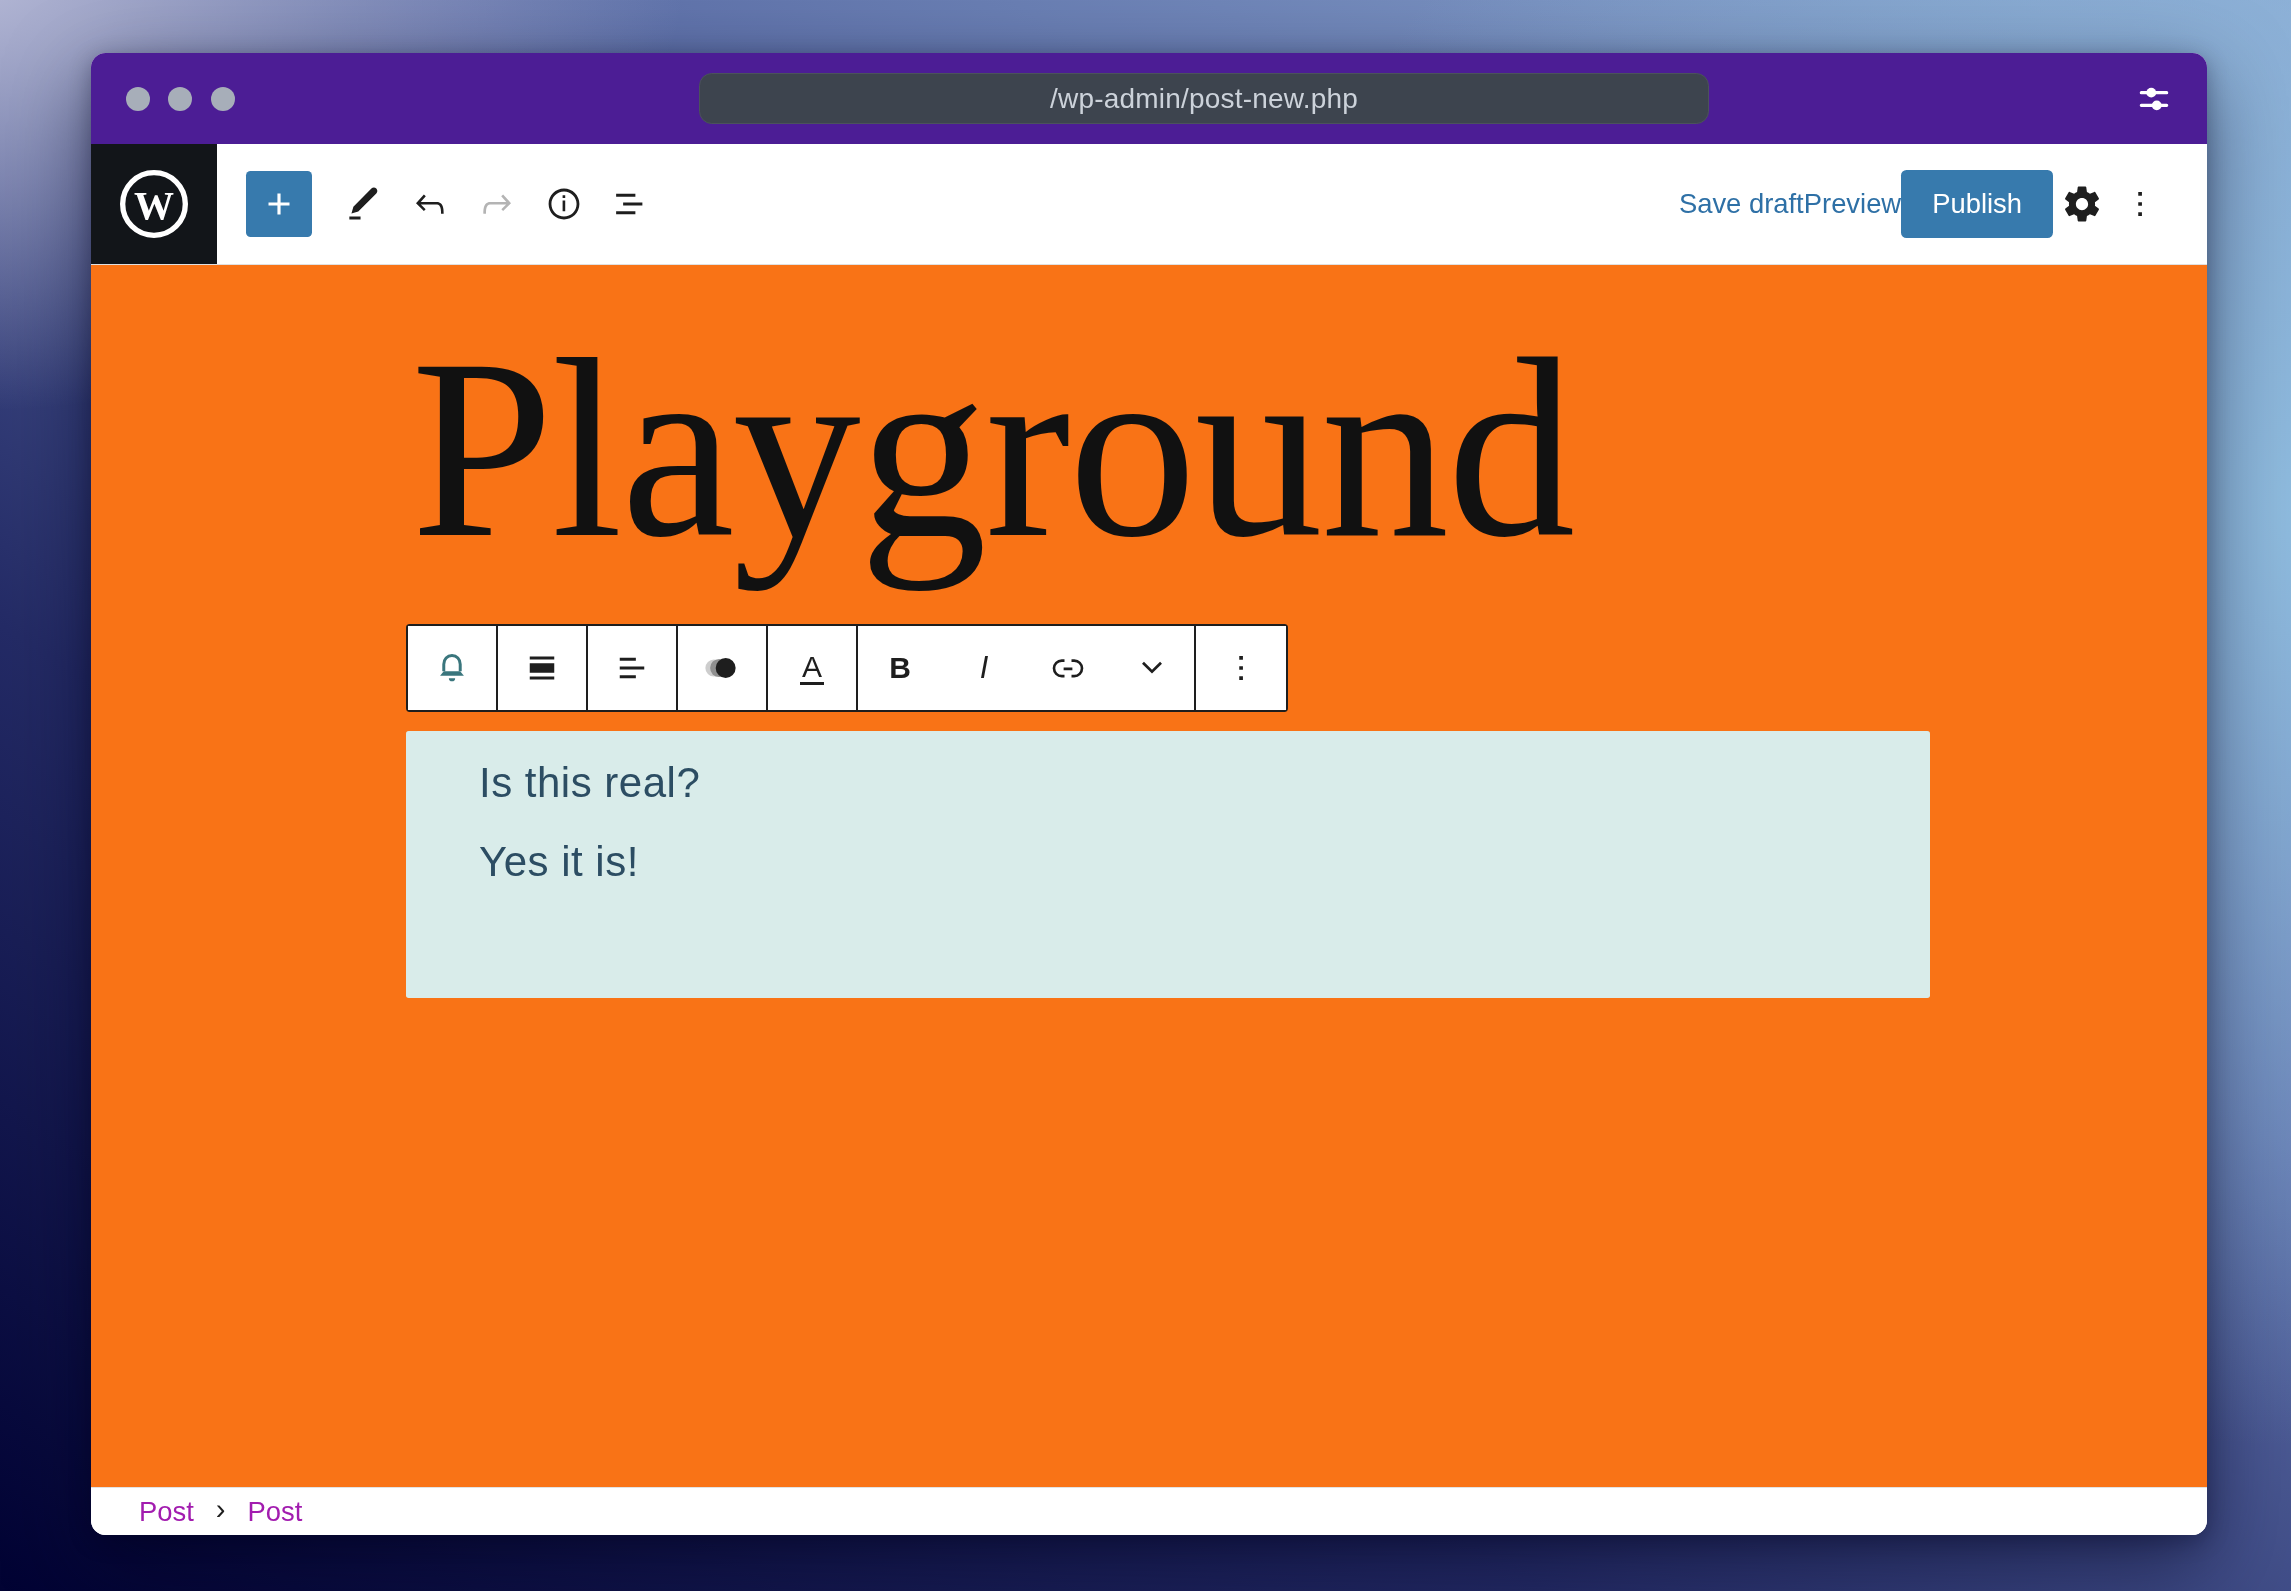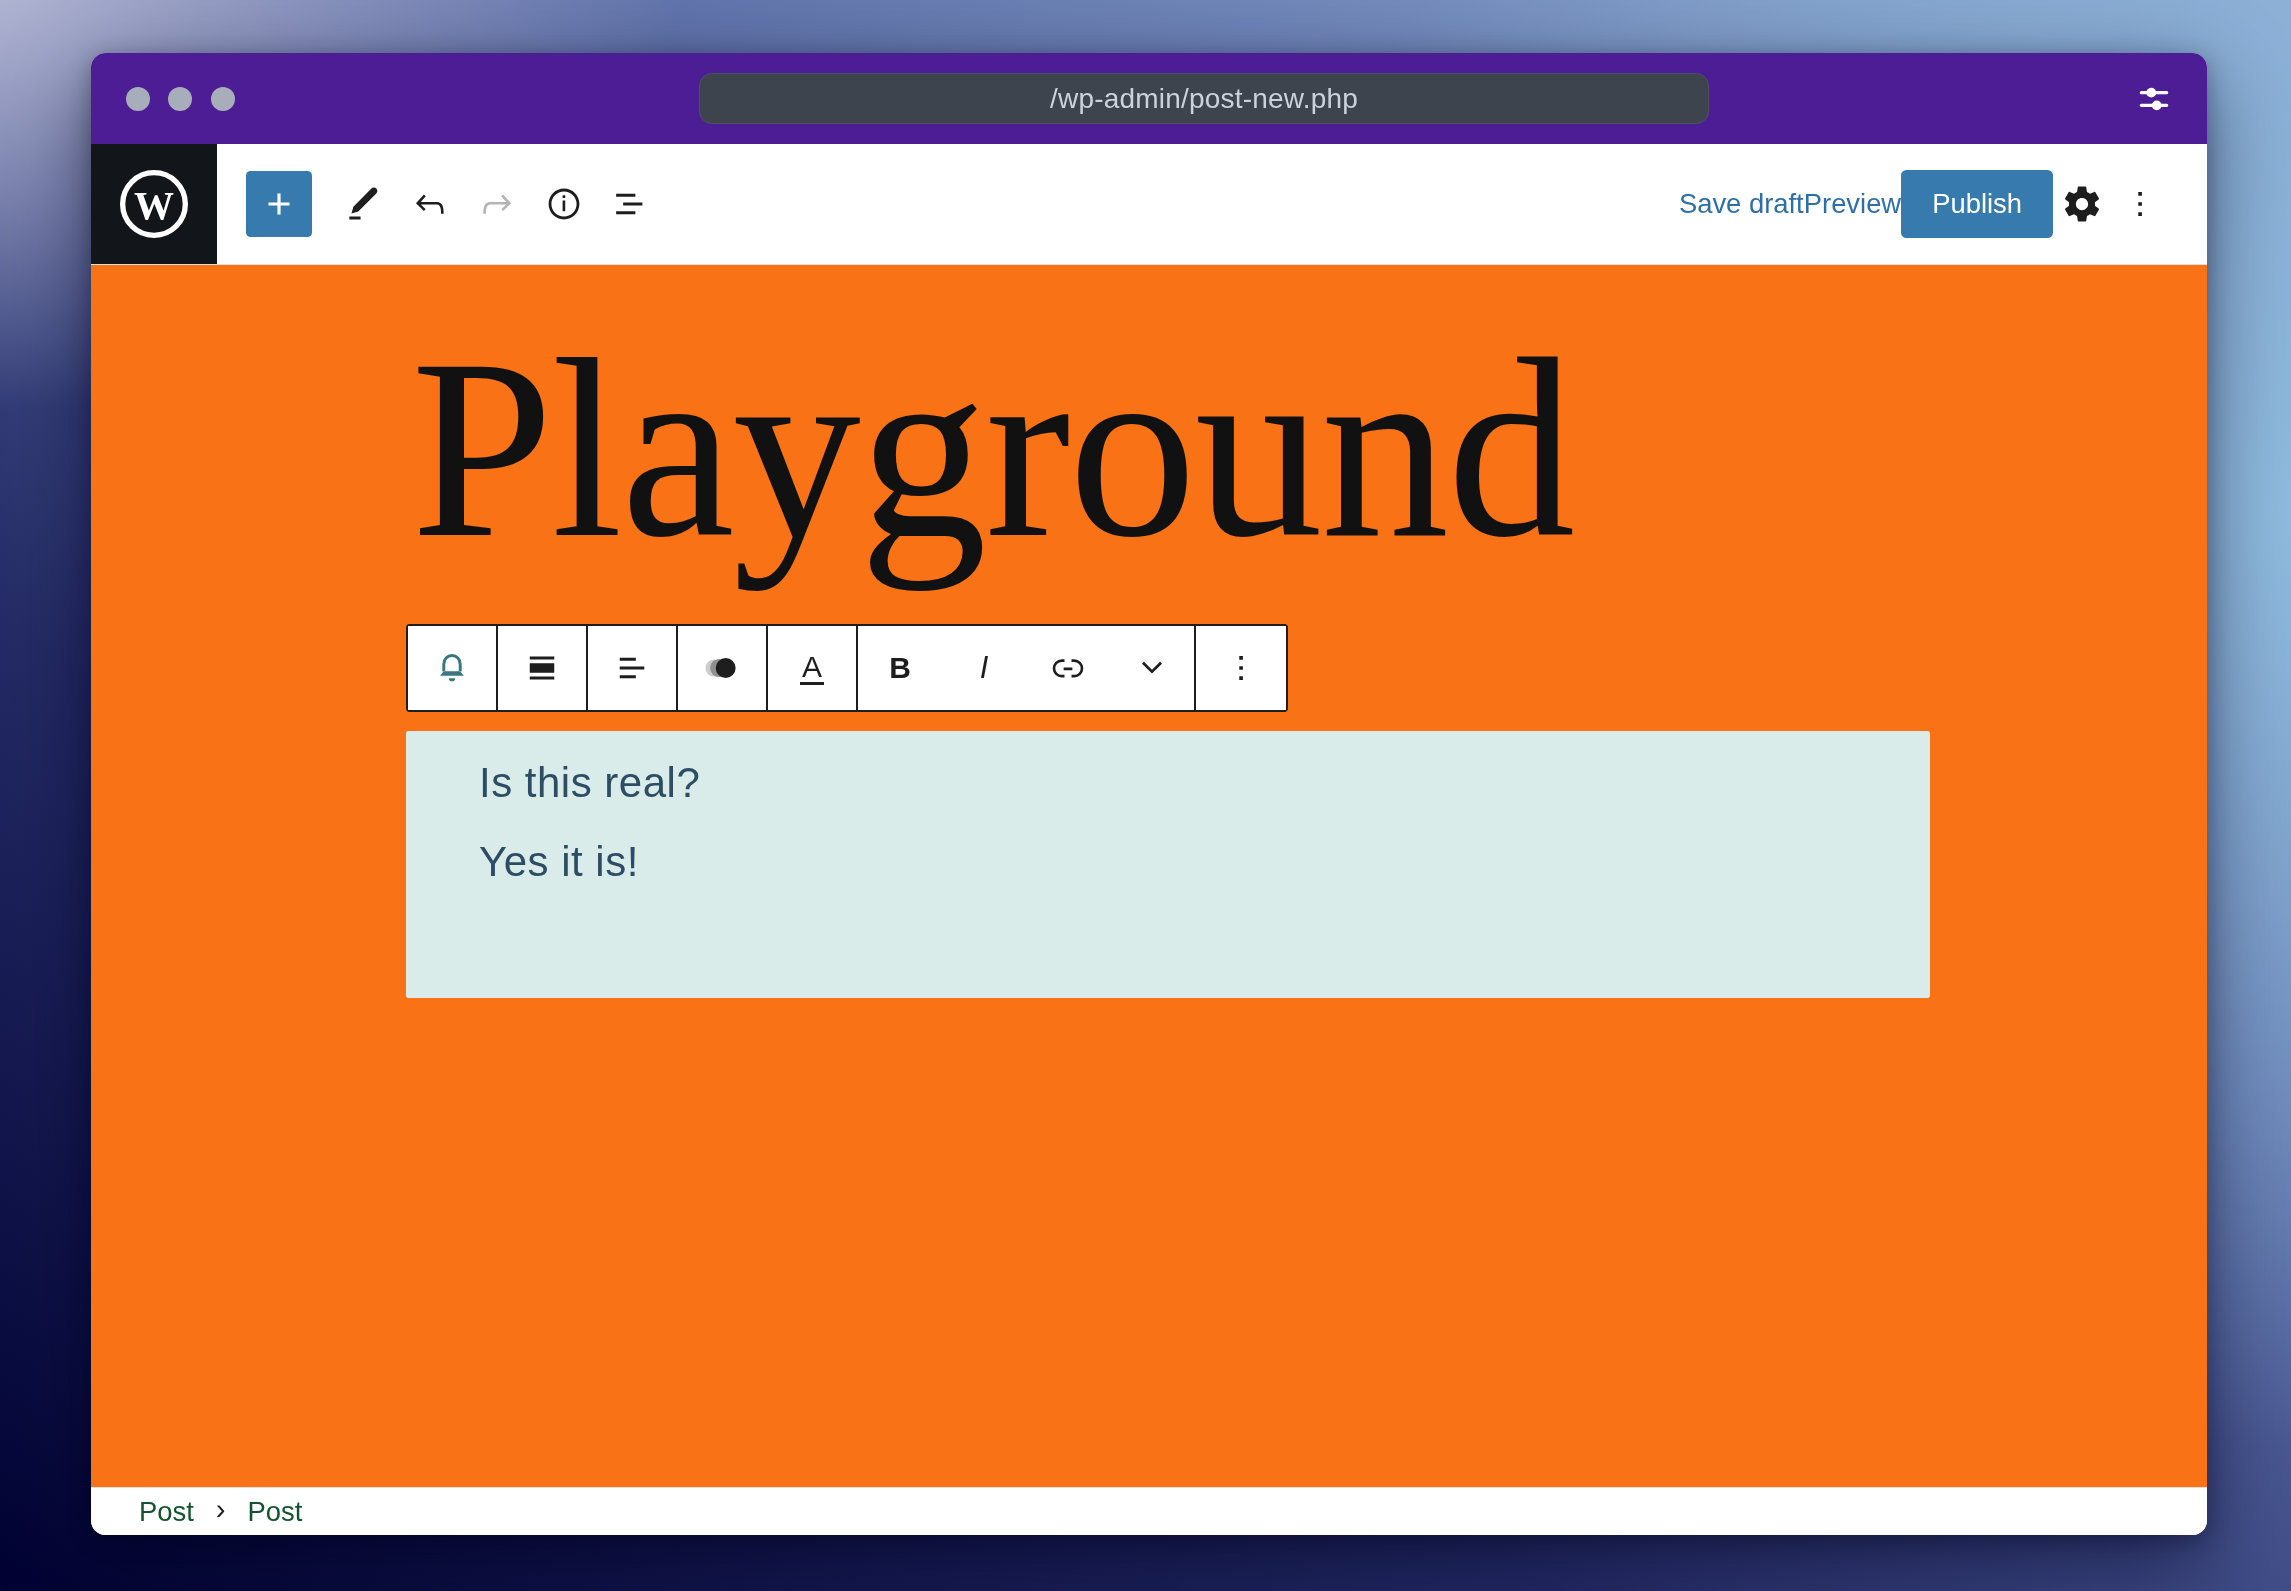--- a/index.html
+++ b/index.html
@@ -94,21 +94,21 @@
     color:#2c4d63; font-size:42px; font-weight:300; line-height:1.1; letter-spacing:0.5px;
   }
   .alert-block p + p { margin-top:33px; }
 
   
   .breadcrumb-bar {
     height:48px; flex:0 0 auto; background:#fff; border-top:1.8px solid #e2e2e2;
     display:flex; align-items:center; gap:22px; padding-left:48px;
     font-size:27.4px; color:#1e1e1e;
   }
-  .crumb { background:none; border:none; font-family:inherit; font-size:27.4px; color:#14532d; cursor:pointer; }
+  .crumb { background:none; border:none; font-family:inherit; font-size:27.4px; color:#a21caf; cursor:pointer; }
   .crumb-sep { font-size:29px; color:#1e1e1e; transform:translateY(-1.8px); }
 </style>
 </head>
 <body>
 
 <div class="stage">
   <div class="window">
 
     <div class="titlebar">
       <div class="traffic-dots">

